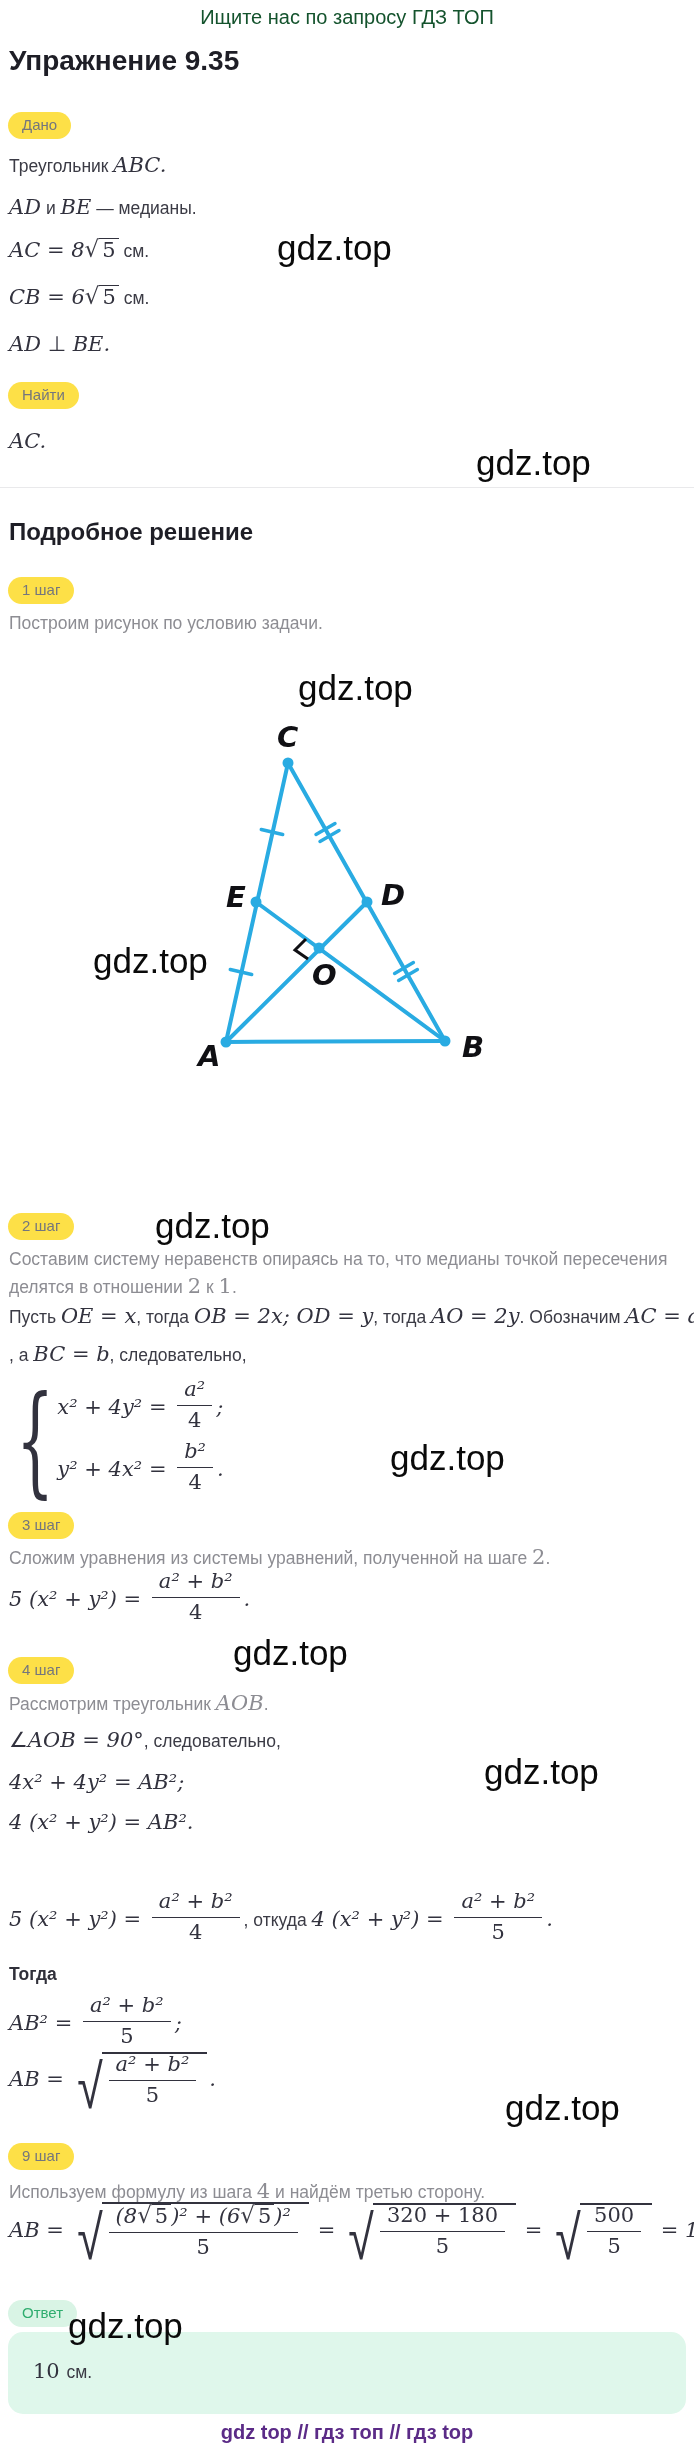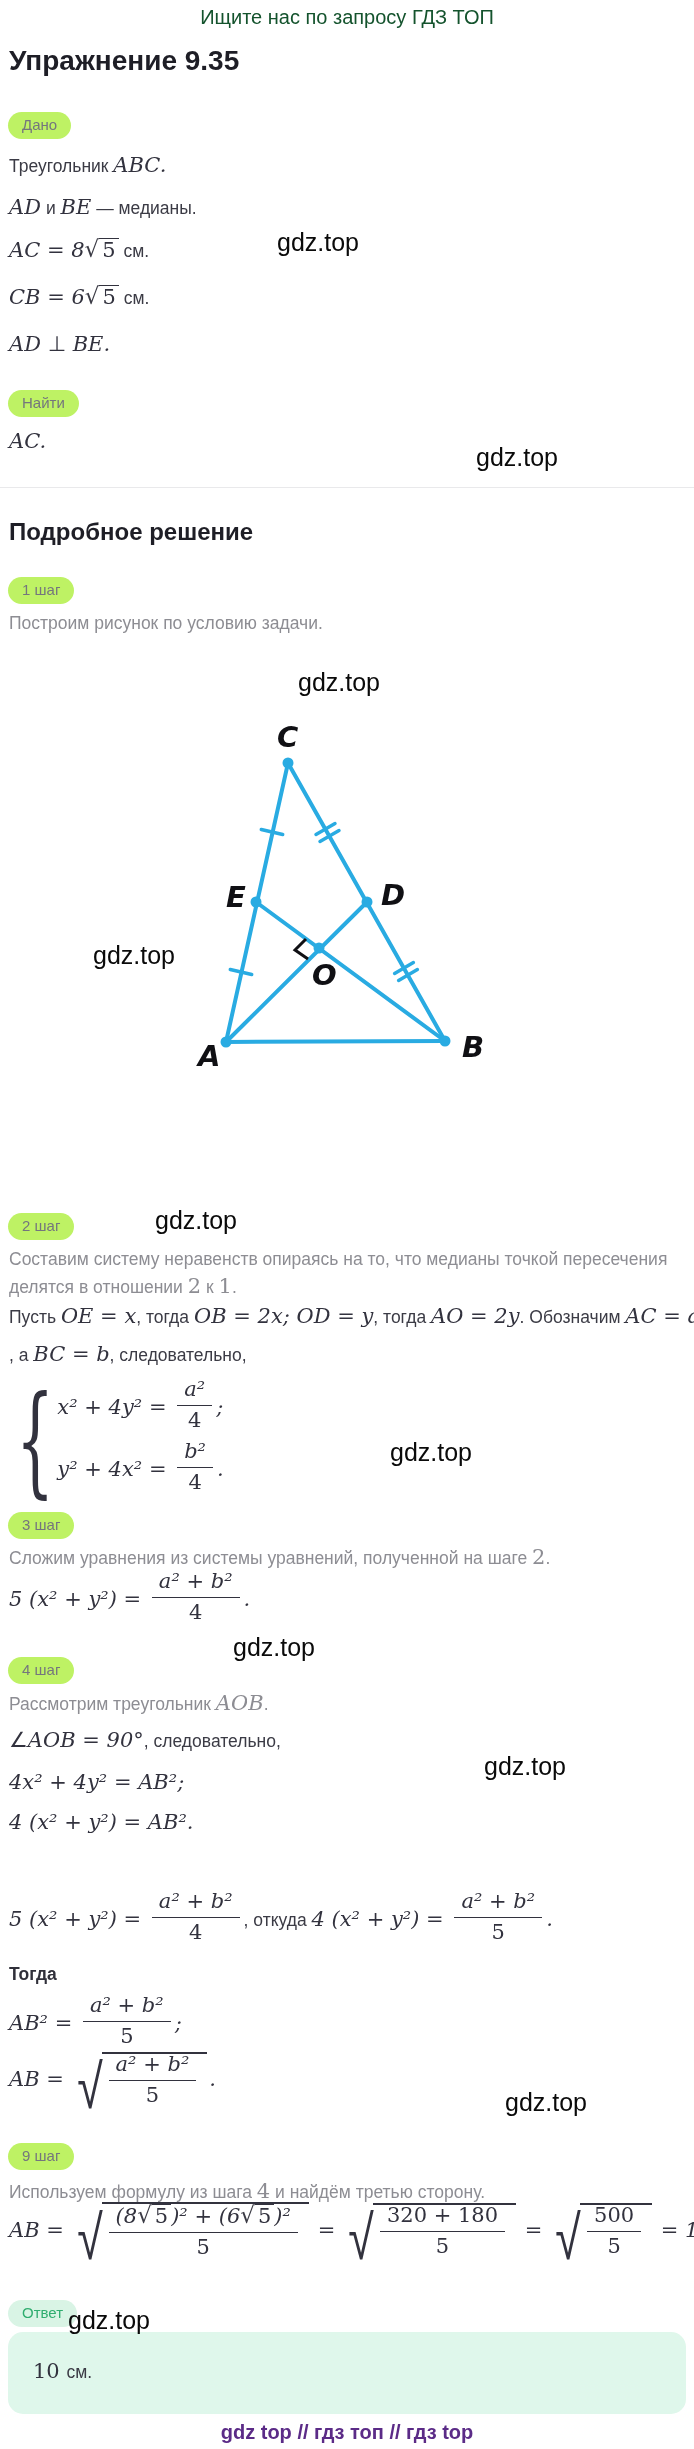--- a/index.html
+++ b/index.html
@@ -4,21 +4,21 @@
 <style>
   html,body { margin:0; padding:0; background:#ffffff; }
   #page { position:relative; width:694px; height:2449px; background:#fff; overflow:hidden;
           font-family:"Liberation Sans",sans-serif; }
 
   .promo { position:absolute; top:6px; left:0; width:100%; text-align:center;
            font-size:20px; font-weight:500; color:#14532d; }
   .h1 { position:absolute; left:9px; top:45px; font-size:28px; font-weight:700; color:#1E1E26; }
   .h2 { position:absolute; left:9px; top:518px; font-size:24px; font-weight:700; color:#1E1E26; }
 
-  .pill { position:absolute; left:8px; background:#bef264; color:#74767D; font-size:15px;
+  .pill { position:absolute; left:8px; background:#fde047; color:#74767D; font-size:15px;
           padding:5px 14px; border-radius:16px; line-height:1.1; }
   .pill.green { background:#D9F4E5; color:#2FAD6F; }
 
   .txt { white-space:nowrap; font-size:17.5px; color:#3B3B45; line-height:1.3;
          font-family:"Liberation Sans",sans-serif; }
   .line { position:absolute; left:9px; }
   .gray, .gray .it, .gray .sr, .gray .sym { color:#8D8D93; }
   .boldline { font-weight:700; color:#30303A; }
 
   .it  { font-family:"DejaVu Serif",serif; font-style:italic; font-size:21px; color:#32323E; }
@@ -38,21 +38,21 @@
                     line-height:0; transform:translateY(5px) scaleX(0.75); margin-right:-5px; color:#32323E; }
   .sq.tall > .sqc { border-top:2px solid #32323E; padding:3px 7px 0 3px; display:inline-flex; align-items:center; }
 
   .system { position:absolute; left:9px; top:1374px; display:flex; align-items:center; }
   .brace { font-family:"DejaVu Serif",serif; font-size:120px; font-weight:400; line-height:1;
            transform:scaleX(0.5); transform-origin:center; margin:0 -16px 0 -12px; color:#32323E; }
   .eq { margin:8px 0; }
 
   .divider { position:absolute; top:487px; left:0; width:694px; border-top:1px solid #E9E9EB; }
 
-  .wm { position:absolute; font-family:"Liberation Sans",sans-serif; font-size:25px; color:#0A0A0A;
+  .wm { position:absolute; font-family:"Liberation Sans",sans-serif; font-size:35px; color:#0A0A0A;
         white-space:nowrap; }
 
   .diagram { position:absolute; left:140px; top:713px; width:370px; height:372px; }
   .dlab { font-family:"DejaVu Sans",sans-serif; font-style:italic; font-weight:700;
           font-size:29px; fill:#101014; }
 
   .ansbox { position:absolute; left:8px; top:2332px; width:678px; height:82px;
             background:#DFF7EB; border-radius:15px; }
   .anstext { position:absolute; left:33px; top:2358px;text-align:center; }
 
@@ -67,21 +67,21 @@
   <div class="promo">Ищите нас по запросу ГДЗ ТОП</div>
   <div class="h1">Упражнение 9.35</div>
 
   <div class="pill" style="top:112px">Дано</div>
   <div class="line txt" style="top:152px"><span class="rm">Треугольник </span><span class="it">ABC.</span></div>
   <div class="line txt" style="top:194px"><span class="it">AD</span><span class="rm"> и </span><span class="it">BE</span><span class="rm"> — медианы.</span></div>
   <div class="line txt" style="top:235px"><span class="it">AC = 8</span><span class="sq s"><span class="rad">√</span><span class="sqc"><span class="sr">5</span></span></span><span class="rm"> см.</span></div>
   <div class="line txt" style="top:282px"><span class="it">CB = 6</span><span class="sq s"><span class="rad">√</span><span class="sqc"><span class="sr">5</span></span></span><span class="rm"> см.</span></div>
   <div class="line txt" style="top:331px"><span class="it">AD </span><span class="sym">⊥</span><span class="it"> BE.</span></div>
 
-  <div class="pill" style="top:390px">Найти</div>
+  <div class="pill" style="top:382px">Найти</div>
   <div class="line txt" style="top:428px"><span class="it">AC.</span></div>
 
   <div class="divider"></div>
 
   <div class="h2">Подробное решение</div>
 
   <div class="pill" style="top:577px">1 шаг</div>
   <div class="line txt gray" style="top:612px"><span class="rm">Построим рисунок по условию задачи.</span></div>
 
   <svg class="diagram" viewBox="0 0 370 372">

